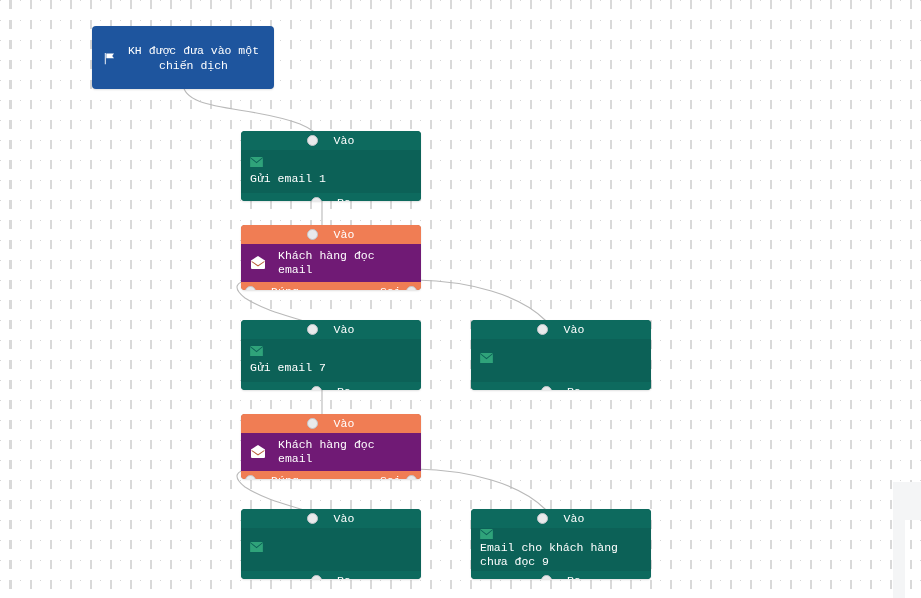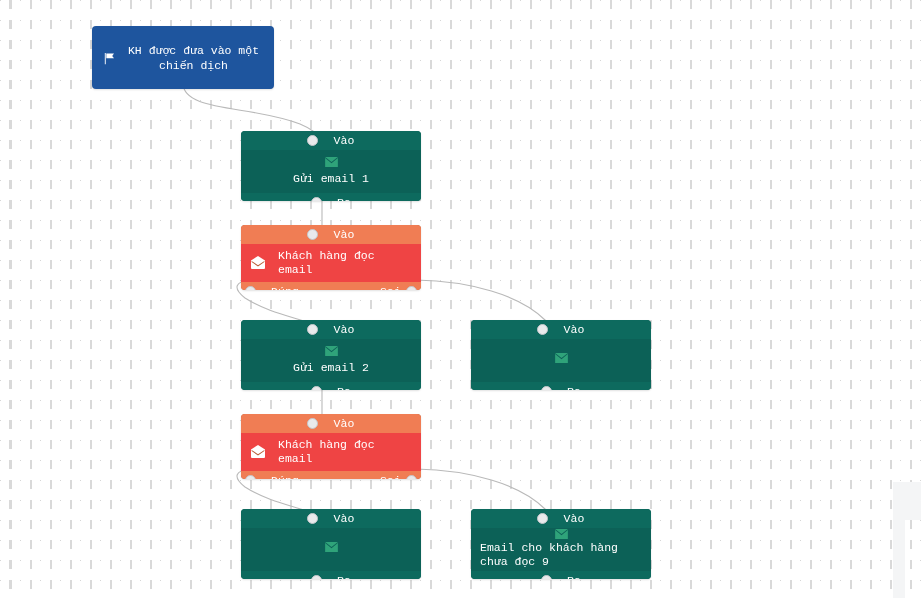--- a/index.html
+++ b/index.html
@@ -111,26 +111,26 @@
   }
   .node.start .node-title {
     flex: 1;
     text-align: center;
     font-size: 11.5px;
     line-height: 15px;
   }
   
   .node.action { background: #0c6157; }
   .node.action .port-bar { background: #0d6a5e; }
-  .node.action .node-body { background: #0c6157; align-items: center; }
+  .node.action .node-body { background: #0c6157; }
   
   .node.cond { background: #b75b35; }
   .node.cond .port-bar { background: #f07d54; }
   .node.cond .node-body {
-    background: #ef4444;
+    background: #701a75;
     flex-direction: row;
     align-items: center;
     gap: 12px;
   }
   .node.cond .node-title { font-size: 11.5px; }
 
   .icon { display: inline-block; line-height: 0; }
   .icon-flag svg { width: 15px; height: 15px; }
   .icon-envelope svg { width: 13px; height: 10px; }
   .icon-inbox svg { width: 16px; height: 13px; }
@@ -228,21 +228,21 @@
       <span class="port-dot"></span>
       <span class="port-label">Vào</span>
     </div>
     <div class="node-body" style="height:32px;">
       <span class="icon icon-envelope env-row">
         <svg viewBox="0 0 14 11">
             <path fill="#2fa37a" d="M0 0h14v11H0z"></path>
             <path fill="#0c6157" d="M0 0l7 5.5L14 0v1L7 6.8 0 1z"></path>
           </svg>
       </span>
-      <span class="node-title">Gửi email 2</span>
+      <span class="node-title">Gửi email 7</span>
     </div>
     <div class="port-bar">
       <span class="port-dot"></span>
       <span class="port-label">Ra</span>
     </div>
   </div>
 
   <div class="node action" style="left:471px; top:320px; width:180px; height:70px;">
     <div class="port-bar">
       <span class="port-dot"></span>

